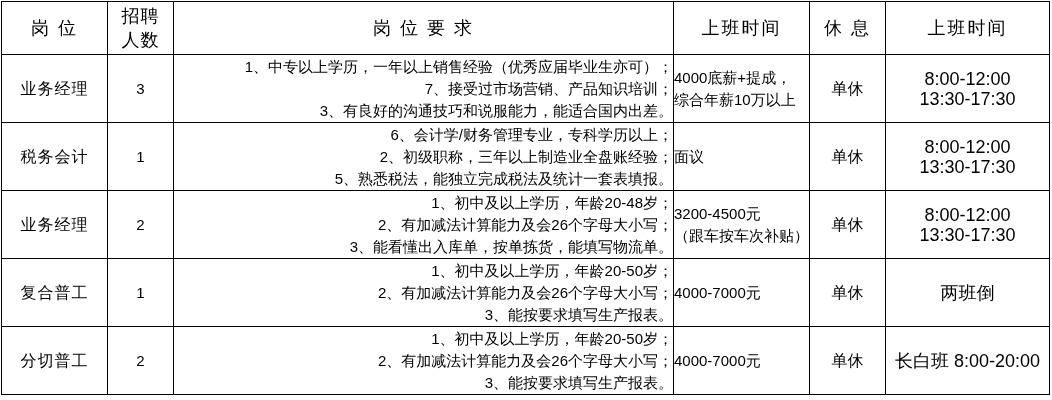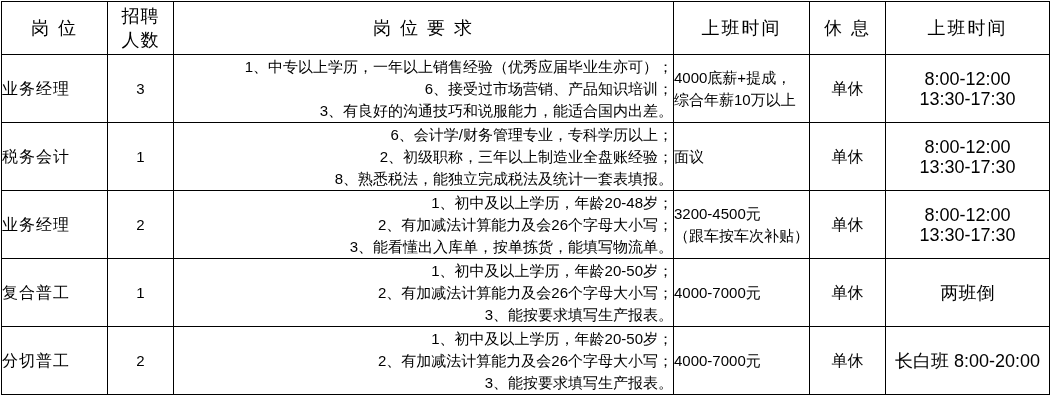--- a/index.html
+++ b/index.html
@@ -45,20 +45,21 @@
   thead td.two-line {
     letter-spacing: 1px;
   }
   thead td .hdr-line { display: block; }
 
   tbody td {
     font-size: 15px;
     line-height: 21px;
   }
   td.cell-pos {
+    text-align: center;
     font-size: 16px;
     letter-spacing: 1px;
   }
   td.cell-num {
     text-align: center;
     font-size: 15px;
   }
   td.cell-req {
     text-align: right;
     padding: 6px 8px 6px 10px;
@@ -110,41 +111,41 @@
       <td>上班时间</td>
     </tr>
   </thead>
   <tbody>
 
     <tr>
       <td class="cell-pos">业务经理</td>
       <td class="cell-num">3</td>
       <td class="cell-req">
         <span class="req-line">1、中专以上学历，一年以上销售经验（优秀应届毕业生亦可）；</span>
-        <span class="req-line">6、接受过市场营销、产品知识培训；</span>
+        <span class="req-line">7、接受过市场营销、产品知识培训；</span>
         <span class="req-line">3、有良好的沟通技巧和说服能力，能适合国内出差。</span>
       </td>
       <td class="cell-sal">
         <span class="sal-line">4000底薪+提成，</span>
         <span class="sal-line">综合年薪10万以上</span>
       </td>
       <td class="cell-rest">单休</td>
       <td class="cell-time">
         <span class="time-line">8:00-12:00</span>
         <span class="time-line">13:30-17:30</span>
       </td>
     </tr>
 
     <tr>
       <td class="cell-pos">税务会计</td>
       <td class="cell-num">1</td>
       <td class="cell-req">
         <span class="req-line">6、会计学/财务管理专业，专科学历以上；</span>
         <span class="req-line">2、初级职称，三年以上制造业全盘账经验；</span>
-        <span class="req-line">8、熟悉税法，能独立完成税法及统计一套表填报。</span>
+        <span class="req-line">5、熟悉税法，能独立完成税法及统计一套表填报。</span>
       </td>
       <td class="cell-sal">
         <span class="sal-line">面议</span>
       </td>
       <td class="cell-rest">单休</td>
       <td class="cell-time">
         <span class="time-line">8:00-12:00</span>
         <span class="time-line">13:30-17:30</span>
       </td>
     </tr>

